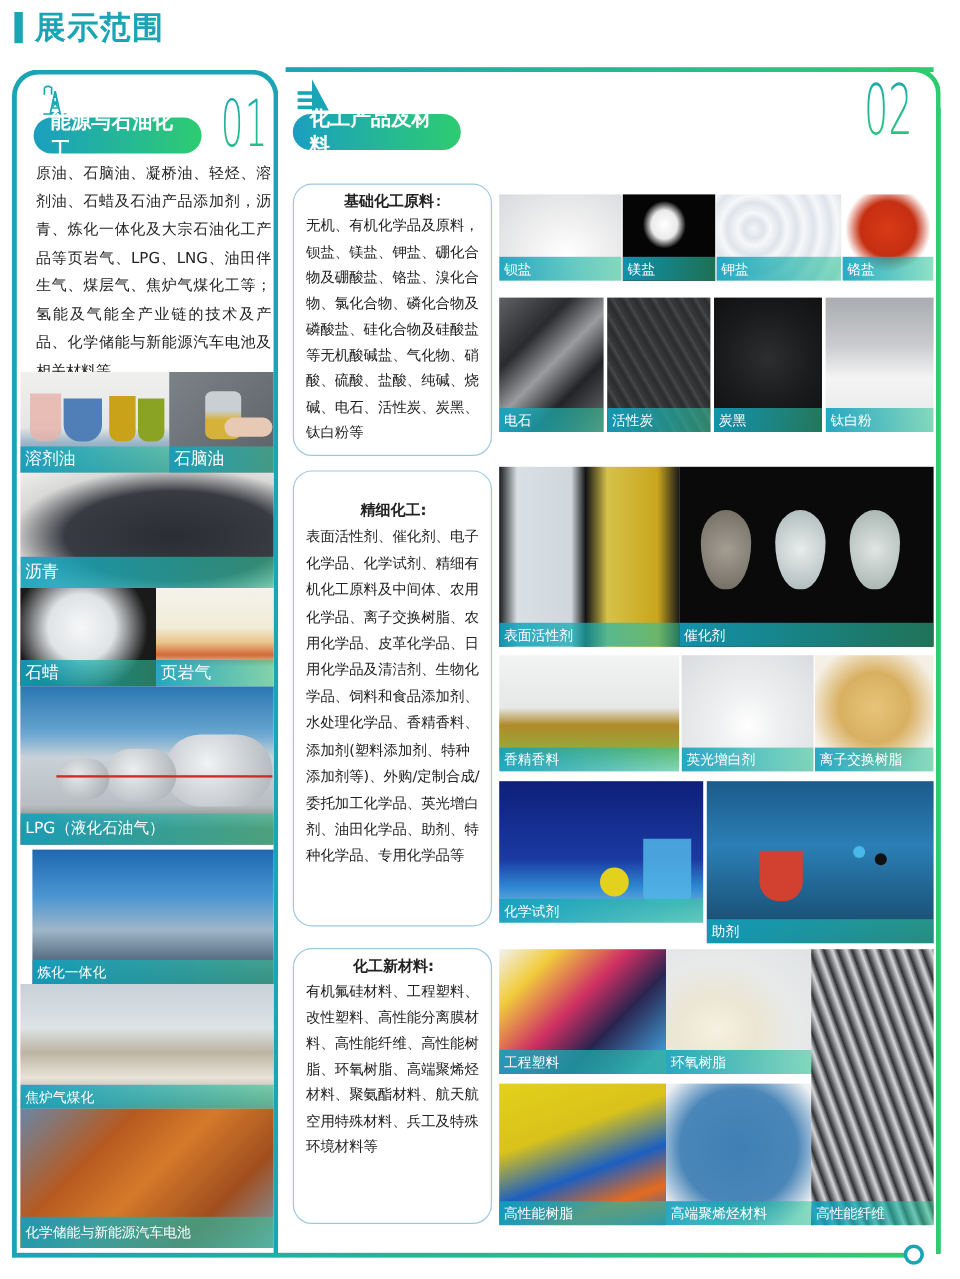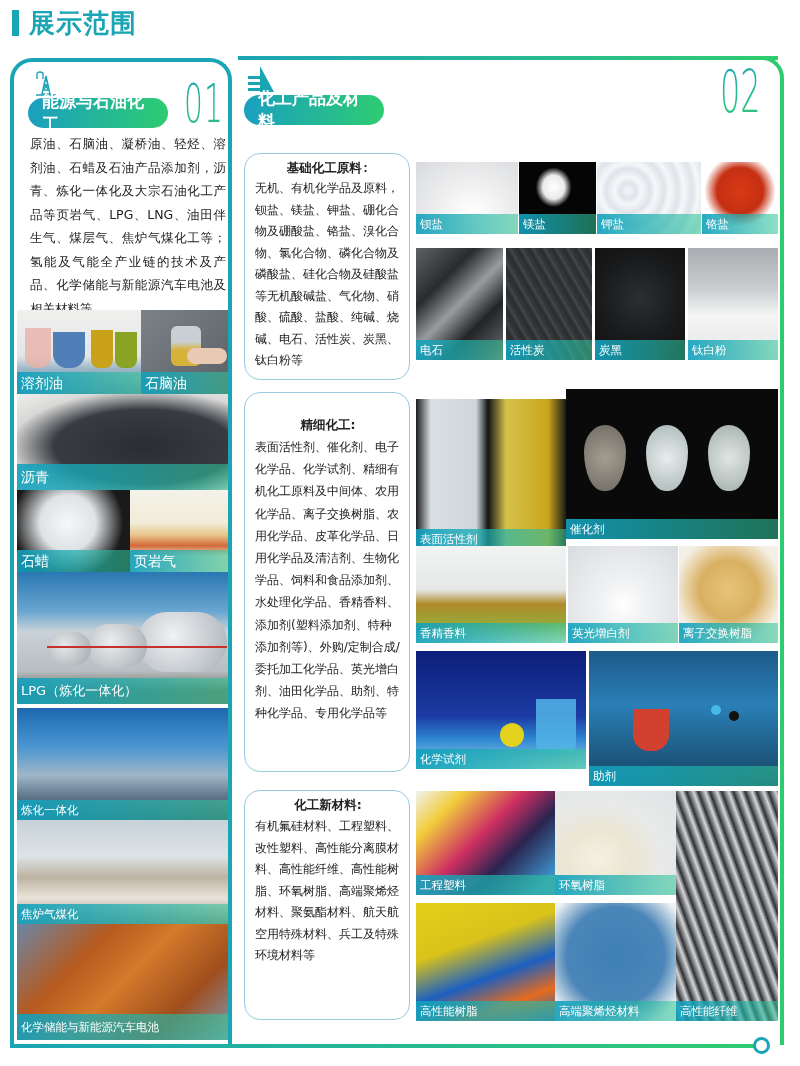--- a/index.html
+++ b/index.html
@@ -92,24 +92,24 @@
       <div class="img-tile" style="width:99px;background:linear-gradient(180deg,#f4f2ea 0%,#f1ecd8 40%,#e9c58b 55%,#d26a3a 68%,#eadfc2 80%);">
         <div class="img-cap">页岩气</div>
       </div>
     </div>
 
     <div class="img-tile" style="height:132px;background:linear-gradient(180deg,#2a77b3 0%,#6aa6d0 30%,#c9d2d8 45%,#b8bec3 75%,#6d6f5a 90%);">
       <div style="position:absolute;left:120px;top:40px;width:90px;height:60px;border-radius:40px;background:radial-gradient(circle at 40% 40%,#f0f2f4,#a9b0b6);"></div>
       <div style="position:absolute;left:70px;top:52px;width:60px;height:44px;border-radius:30px;background:radial-gradient(circle at 40% 40%,#eceff1,#a2a9ae);"></div>
       <div style="position:absolute;left:30px;top:60px;width:44px;height:34px;border-radius:20px;background:radial-gradient(circle at 40% 40%,#e6e9eb,#9ea5aa);"></div>
       <div style="position:absolute;left:30px;top:74px;width:180px;height:2px;background:#c8302a;"></div>
-      <div class="img-cap" style="height:26px;line-height:26px;font-size:13px;">LPG（炼化一体化）</div>
-    </div>
-
-    <div class="img-tile" style="height:112px;margin-top:4px;background:linear-gradient(180deg,#1d68b0 0%,#4b96d1 35%,#9fb6c8 60%,#5d7488 80%,#3a5068 100%);">
+      <div class="img-cap" style="height:26px;line-height:26px;font-size:13px;">LPG（液化石油气）</div>
+    </div>
+
+    <div class="img-tile" style="height:112px;margin-top:4px;background:linear-gradient(180deg,#1d68b0 0%,#4b96d1 35%,#9fb6c8 60%,#5d7488 80%,#3a5068 100%);margin-left:10px;">
       <div class="img-cap small">炼化一体化</div>
     </div>
 
     <div class="img-tile" style="height:104px;background:linear-gradient(180deg,#c7d1d8 0%,#dde3e6 35%,#bdb3a2 55%,#e8e3d8 75%,#8f8a80 100%);">
       <div class="img-cap small">焦炉气煤化</div>
     </div>
 
     <div class="img-tile" style="height:116px;background:linear-gradient(135deg,#6a86a6 0%,#b65a20 30%,#d47a2a 50%,#a04e1e 75%,#7f9bb4 100%);">
       <div class="img-cap small" style="height:26px;line-height:26px;">化学储能与新能源汽车电池</div>
     </div>
@@ -161,21 +161,21 @@
   <div class="ph" style="left:272px;top:86px;width:90px;height:112px;background:linear-gradient(180deg,#a9acb0 0%,#c9cbce 35%,#f4f4f4 60%,#e6e7e8 100%);">
       <div class="img-cap small">钛白粉</div>
     </div>
 </div>
 
 <div class="cat-box cat2">
   <div class="ttl">精细化工:</div>
   <div class="body">表面活性剂、催化剂、电子化学品、化学试剂、精细有机化工原料及中间体、农用化学品、离子交换树脂、农用化学品、皮革化学品、日用化学品及清洁剂、生物化学品、饲料和食品添加剂、水处理化学品、香精香料、添加剂(塑料添加剂、特种添加剂等)、外购/定制合成/委托加工化学品、英光增白剂、油田化学品、助剂、特种化学品、专用化学品等</div>
 </div>
 <div class="grid" style="left:416px;top:389px;width:362px;height:380px;">
-  <div class="ph" style="left:0;top:0;width:150px;height:150px;background:linear-gradient(90deg,#1b1c1e 0%,#d9e0e4 10%,#cfd7dc 40%,#121314 48%,#d5c24a 60%,#c9a51c 88%,#1a1a1a 100%);margin-top:10px;">
+  <div class="ph" style="left:0;top:0;width:150px;height:150px;background:linear-gradient(90deg,#1b1c1e 0%,#d9e0e4 10%,#cfd7dc 40%,#121314 48%,#d5c24a 60%,#c9a51c 88%,#1a1a1a 100%);">
       <div class="img-cap small">表面活性剂</div>
     </div>
   <div class="ph" style="left:150px;top:0;width:212px;height:150px;background:#0a0a0a;">
     <div style="position:absolute;left:18px;top:36px;width:42px;height:66px;border-radius:50% 50% 45% 45%/40% 40% 60% 60%;background:radial-gradient(circle,#a39d92,#6e695f);"></div>
     <div style="position:absolute;left:80px;top:36px;width:42px;height:66px;border-radius:50% 50% 45% 45%/40% 40% 60% 60%;background:radial-gradient(circle,#e8ecec,#a8b6b6);"></div>
     <div style="position:absolute;left:142px;top:36px;width:42px;height:66px;border-radius:50% 50% 45% 45%/40% 40% 60% 60%;background:radial-gradient(circle,#dfe5e3,#a2afab);"></div>
     <div class="img-cap small">催化剂</div>
   </div>
 
   <div class="ph" style="left:0;top:157px;width:150px;height:97px;background:linear-gradient(180deg,#f2f3f3 0%,#e6e8e8 45%,#b08a2a 60%,#98a83a 80%,#e8ece9 100%);">

